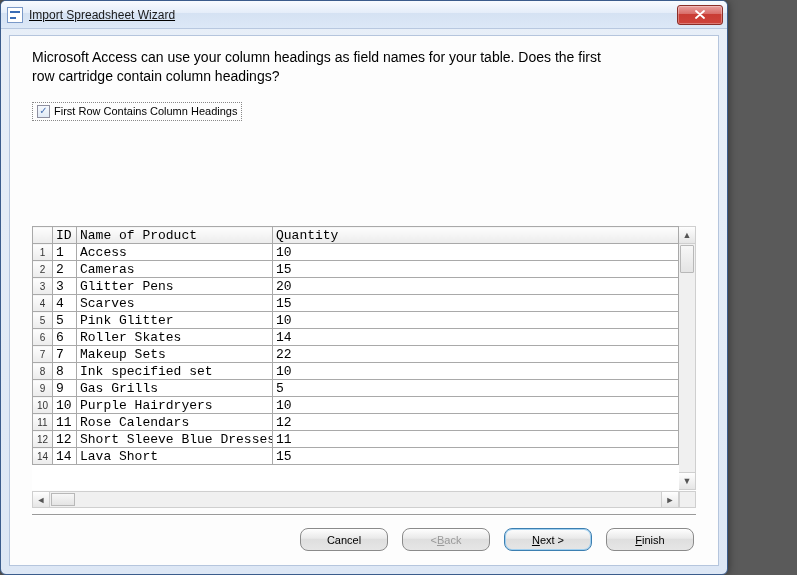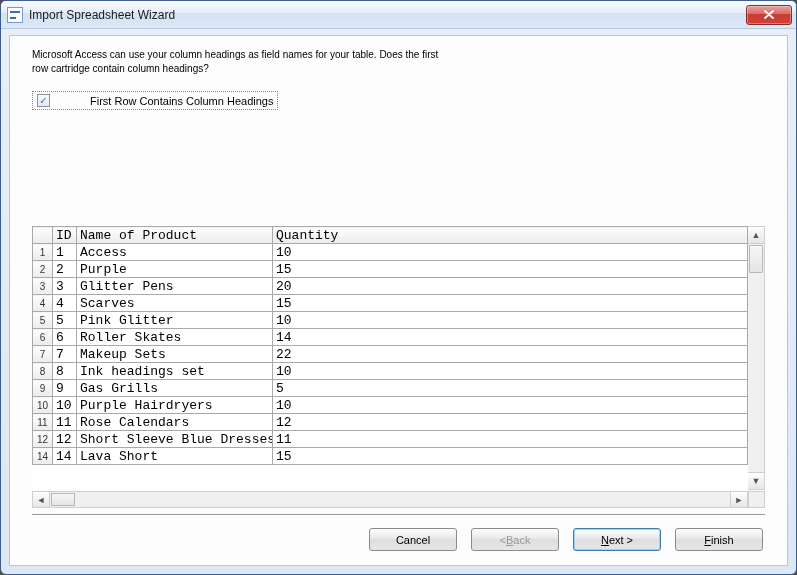--- a/index.html
+++ b/index.html
@@ -7,27 +7,28 @@
     margin: 0;
     padding: 0;
     font-family: "Segoe UI", Tahoma, sans-serif;
     font-size: 11px;
     background: #5a5a5a;
     width: 797px;
     height: 575px;
     overflow: hidden;
   }
   .window {
-    width: 797px;
+    width: 728px;
     height: 575px;
     background: linear-gradient(to bottom, #e8eff8 0%, #dde7f5 100%);
     border: 1px solid #3b5c8c;
     border-radius: 6px;
     box-shadow: 0 0 8px rgba(0,0,0,0.5);
     position: relative;
+    text-decoration: underline;
   }
   .titlebar {
     height: 28px;
     background: linear-gradient(to bottom, #f8fbff 0%, #e4edf9 45%, #d5e2f3 46%, #dce8f7 100%);
     border-bottom: 1px solid #b8c8e0;
     border-radius: 5px 5px 0 0;
     display: flex;
     align-items: center;
     padding: 0 4px 0 6px;
   }
@@ -74,21 +75,21 @@
     position: absolute;
     top: 34px; left: 8px; right: 8px; bottom: 8px;
     background: #fdfdfd;
     border: 1px solid #b5c5dd;
   }
   .content-pad {
     padding: 12px 22px 0 22px;
   }
   .instruction {
     color: #000;
-    font-size: 10px;
+    font-size: 14px;
     line-height: 1.35;
     margin-bottom: 16px;
   }
   .checkbox-wrap {
     display: inline-flex;
     align-items: center;
     border: 1px dotted #888;
     padding: 2px 4px;
     cursor: pointer;
   }
@@ -101,21 +102,20 @@
     display: flex;
     align-items: center;
     justify-content: center;
     font-size: 10px;
     color: #4a74b5;
     line-height: 1;
   }
   .checkbox-label {
     color: #000;
     font-size: 11px;
-    margin-left: 36px;
   }
   .grid-area {
     position: absolute;
     top: 190px;
     left: 22px;
     right: 22px;
     height: 264px;
     display: flex;
   }
   .grid-scroll {
@@ -232,21 +232,21 @@
     display:flex;
     gap:14px;
   }
   .btn {
     width:88px;
     height:23px;
     font-size:11px;
     font-family:"Segoe UI",Tahoma,sans-serif;
     border:1px solid #8a8a8a;
     background:linear-gradient(to bottom,#fefefe,#e9e9e9 45%,#dedede 46%,#e6e6e6);
-    border-radius:3px;
+    border-radius:8px;
     cursor:pointer;
     color:#000;
     display:flex;align-items:center;justify-content:center;
   }
   .btn.disabled {
     color:#9a9a9a;
     cursor:default;
   }
   .btn.default {
     border:1px solid #3c7fb1;
@@ -300,21 +300,21 @@
           <tbody id="grid-body">
               <tr>
                 <td class="rownum">1</td>
                 <td>1</td>
                 <td>Access</td>
                 <td>10</td>
               </tr>
               <tr>
                 <td class="rownum">2</td>
                 <td>2</td>
-                <td>Purple</td>
+                <td>Cameras</td>
                 <td>15</td>
               </tr>
               <tr>
                 <td class="rownum">3</td>
                 <td>3</td>
                 <td>Glitter Pens</td>
                 <td>20</td>
               </tr>
               <tr>
                 <td class="rownum">4</td>
@@ -336,21 +336,21 @@
               </tr>
               <tr>
                 <td class="rownum">7</td>
                 <td>7</td>
                 <td>Makeup Sets</td>
                 <td>22</td>
               </tr>
               <tr>
                 <td class="rownum">8</td>
                 <td>8</td>
-                <td>Ink headings set</td>
+                <td>Ink specified set</td>
                 <td>10</td>
               </tr>
               <tr>
                 <td class="rownum">9</td>
                 <td>9</td>
                 <td>Gas Grills</td>
                 <td>5</td>
               </tr>
               <tr>
                 <td class="rownum">10</td>

